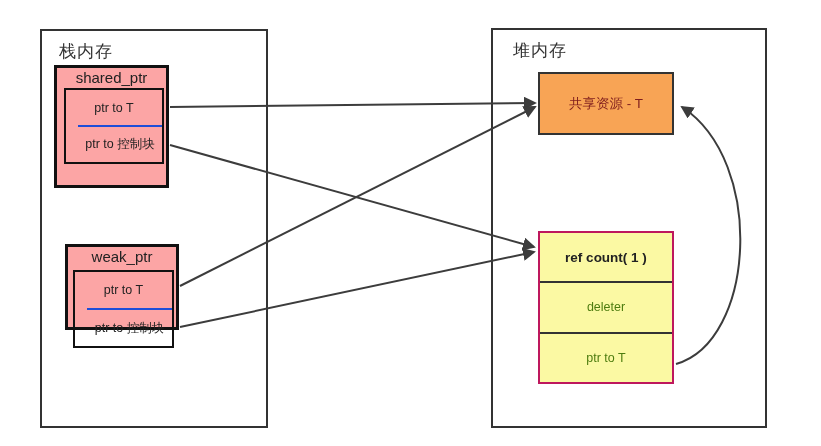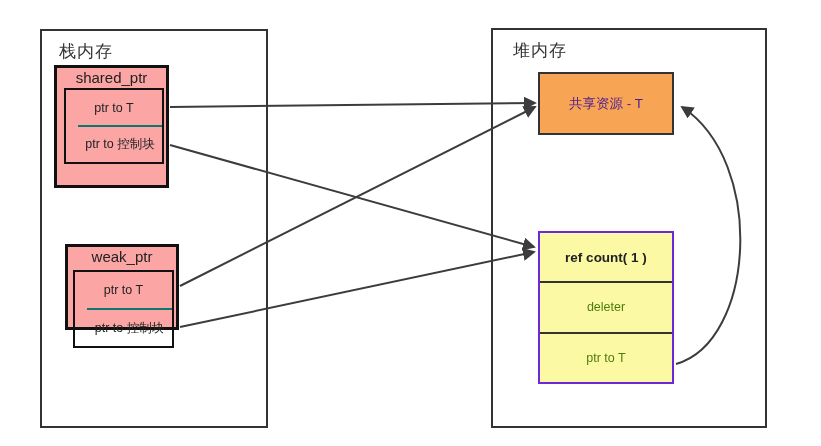--- a/index.html
+++ b/index.html
@@ -61,42 +61,42 @@
   .ptrbox.shared .ptr-cells { left: 7px; top: 20px; width: 100px; height: 76px; }
   .ptrbox.weak   .ptr-cells { left: 5px; top: 23px; width: 101px; height: 78px; }
   .ptr-cell {
     flex: 1;
     display: flex;
     align-items: center;
     justify-content: center;
     font-size: 12.5px;
     color: #222222;
   }
-  .ptr-cell + .ptr-cell { border-top: 2px solid #0f766e; margin-left: 12px; }
+  .ptr-cell + .ptr-cell { border-top: 2px solid #1d4ed8; margin-left: 12px; }
 
   
   .resource-box {
     position: absolute;
     left: 538px; top: 72px; width: 136px; height: 63px;
     background: #F8A455;
     border: 2px solid #333333;
     box-sizing: border-box;
     display: flex;
     align-items: center;
     justify-content: center;
     font-size: 13.5px;
-    color: #4c1d95;
+    color: #7f1d1d;
   }
 
   
   .control-block {
     position: absolute;
     left: 538px; top: 231px; width: 136px; height: 153px;
     background: #FBF9A3;
-    border: 2px solid #6d28d9;
+    border: 2px solid #be185d;
     box-sizing: border-box;
     display: flex;
     flex-direction: column;
   }
   .cb-row {
     flex: 1;
     display: flex;
     align-items: center;
     justify-content: center;
     font-size: 12.5px;

